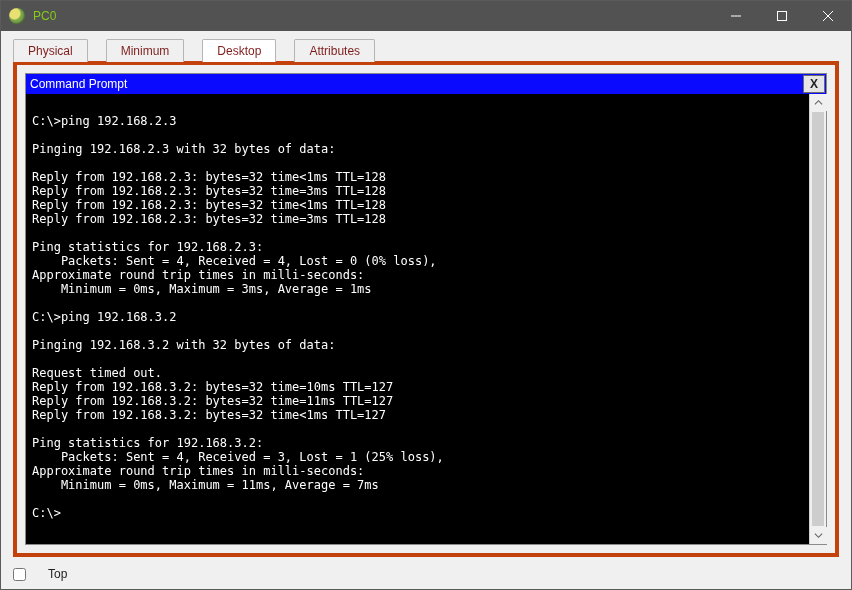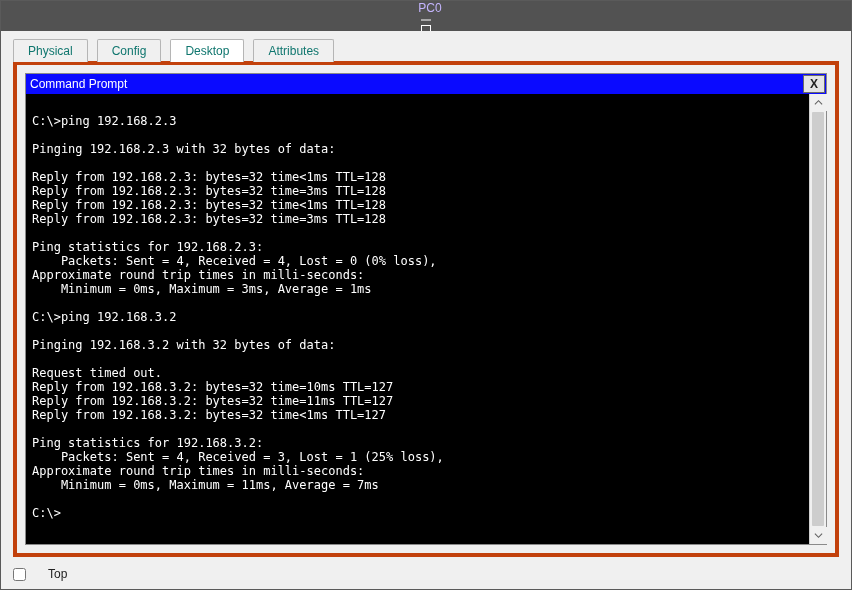--- a/index.html
+++ b/index.html
@@ -18,24 +18,23 @@
     background: #ffffff;
     border: 1px solid #5a5a5a;
     display: flex;
     flex-direction: column;
   }
   .titlebar {
     height: 30px;
     background: #525252;
     display: flex;
     align-items: center;
-    color: #c4b5fd;
+    color: #84cc16;
     font-size: 12px;
     user-select: none;
-    flex-direction: column;
   }
   .titlebar .app-icon {
     width: 16px; height: 16px;
     margin-left: 8px;
     border-radius: 50%;
     background: radial-gradient(circle at 35% 35%, #e8e070 0 35%, #7aa84c 45% 70%, #3b5f28 100%);
     box-shadow: inset -1px -1px 2px rgba(0,0,0,.4);
   }
   .titlebar .title {
     margin-left: 8px;
@@ -62,22 +61,22 @@
     align-items: flex-end;
     padding: 6px 12px 0 12px;
     height: 30px;
     background: #f0f0f0;
   }
   .tab {
     padding: 4px 14px;
     border: 1px solid #b5b5b5;
     border-bottom: none;
     background: #f0f0f0;
-    margin-right: 9px;
-    color: #0f766e;
+    margin-right: 18px;
+    color: #7f1d1d;
     font-size: 12px;
     position: relative;
     top: 1px;
     border-radius: 2px 2px 0 0;
   }
   .tab.active {
     background: #ffffff;
     z-index: 2;
     top: 1px;
     text-align: center;
@@ -196,21 +195,21 @@
     <div class="win-btn close">
       <svg width="10" height="10" viewBox="0 0 10 10">
           <path d="M0 0 L10 10 M10 0 L0 10"></path>
         </svg>
     </div>
   </div>
 
   <div class="client">
     <div class="tabstrip">
       <div class="tab">Physical</div>
-      <div class="tab">Config</div>
+      <div class="tab">Minimum</div>
       <div class="tab active">Desktop</div>
       <div class="tab">Attributes</div>
     </div>
 
     <div class="tab-panel-border">
       <div class="cp-window">
         <div class="cp-titlebar">
           <span>Command Prompt</span>
           <div class="spacer"></div>
           <div class="cp-close">X</div>

